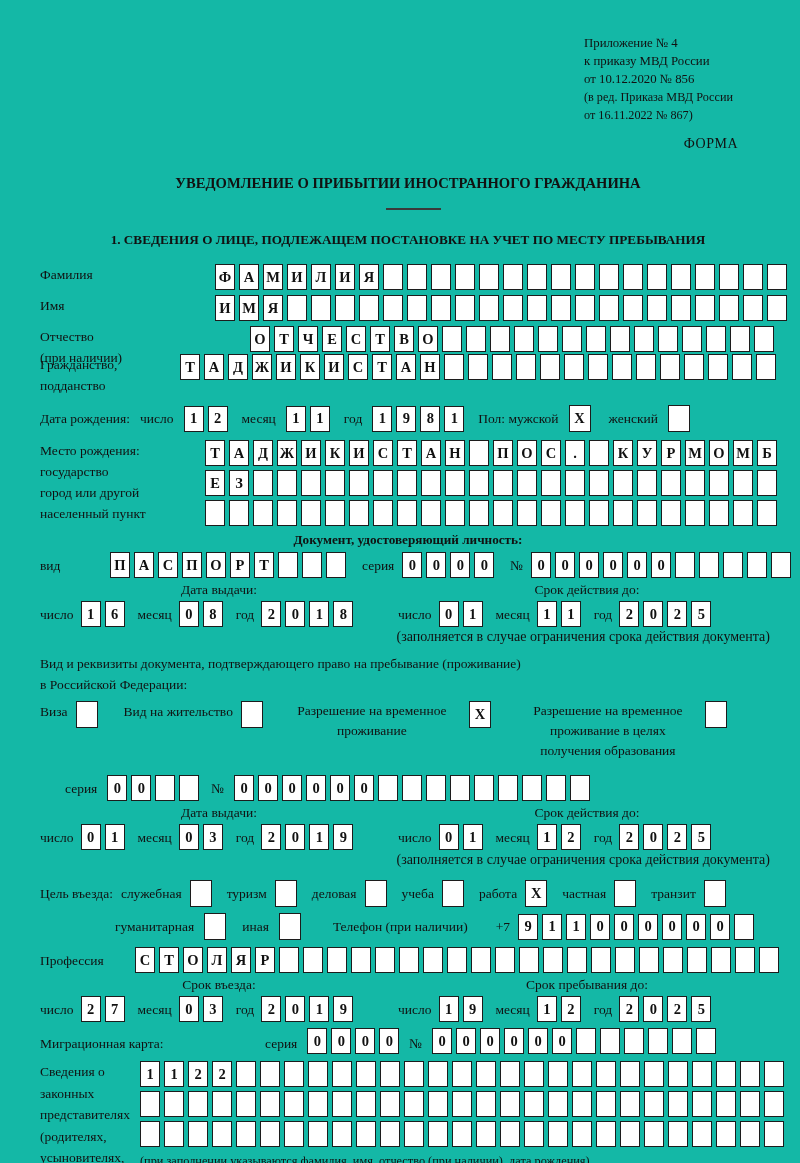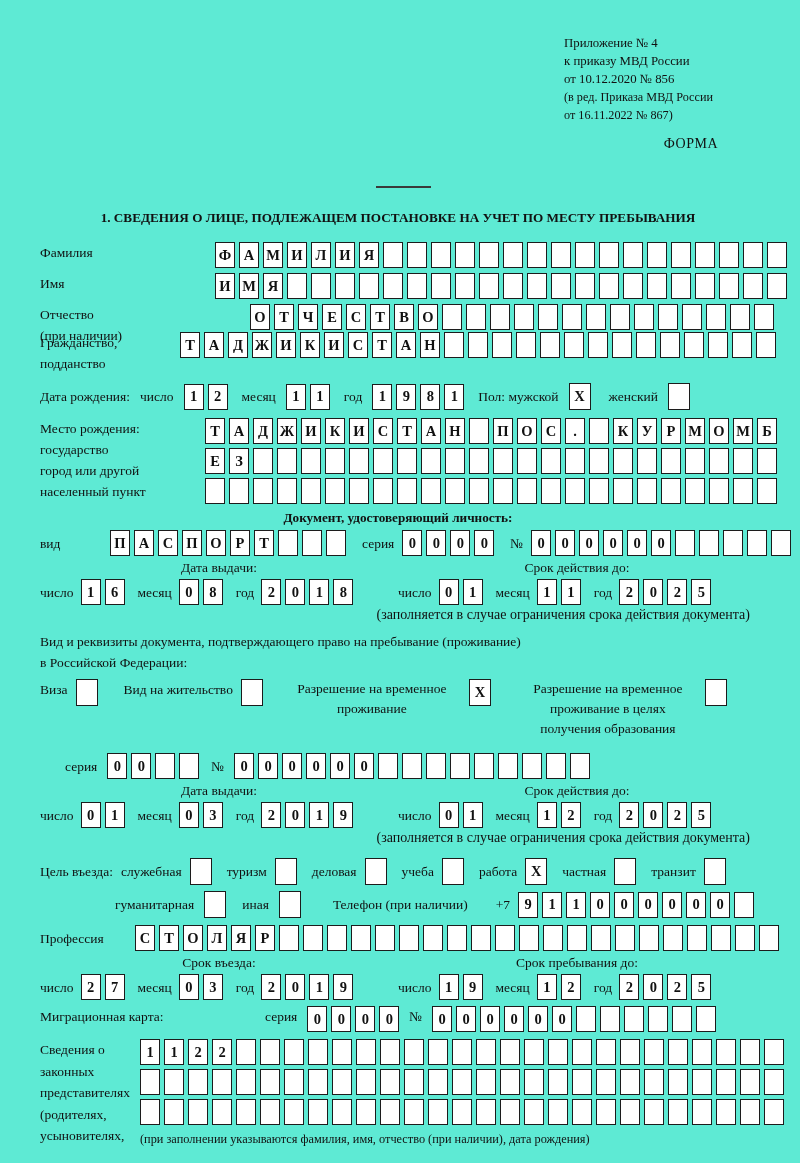--- a/index.html
+++ b/index.html
@@ -1,18 +1,18 @@
 <!DOCTYPE html>
 <html><head>
 <meta charset="utf-8">
 <style>
   *{box-sizing:border-box;margin:0;padding:0}
   html,body{background:#ffffff}
   body{width:800px;height:1163px;font-family:"Liberation Serif","DejaVu Serif",serif;color:#111}
-  .page{position:relative;width:800px;height:1163px;padding:34px 44px 10px 40px;overflow:hidden;background:#5eead4}
+  .page{position:relative;width:800px;height:1163px;padding:34px 24px 10px 40px;overflow:hidden;background:#14b8a6}
 
   .hdr-note{margin-left:auto;width:192px;font-size:12.8px;line-height:18px}
   .hdr-note .small{font-size:12.2px}
   .forma{text-align:right;margin:12px 38px 0 0;font-weight:normal;font-size:14px;letter-spacing:.5px}
 
   .title{margin-top:20px;text-align:center;font-weight:bold;font-size:14.6px;line-height:22px}
   .title-underline{display:inline-block;width:55px;border-bottom:2.5px solid #3a3a3a;height:.8em;margin-left:10px}
 
   .sec-heading{margin-top:16px;font-weight:bold;font-size:13.2px;text-align:center;white-space:nowrap}
 
@@ -70,21 +70,21 @@
   .r-purpose .chk{margin-right:11px}
   .r-purpose2{margin-top:6px;align-items:center;margin-left:75px}
   .r-purpose2 .chk{margin-right:12px}
   .r-purpose2 .lbl{margin-right:10px}
   .phone-lbl{margin-left:16px}
   .phone-prefix{margin-left:18px;margin-right:8px;font-size:13.5px}
 
   .r-prof{margin-top:7px;align-items:center}
   .r-prof .lbl{flex:0 0 95px}
 
-  .r-migr{margin-top:6px;align-items:flex-start}
+  .r-migr{margin-top:6px;align-items:flex-end}
   .r-migr .first{flex:0 0 215px}
   .r-migr .lbl{margin-right:10px}
 
   .r-reps{margin-top:7px}
   .r-reps .lblcol{flex:0 0 100px}
   .r-reps .lblcol .lbl{line-height:21.5px}
   .reps-note{font-size:12.3px;text-align:center;margin-top:5px;width:648px}
 </style>
 </head>
 <body>
@@ -95,20 +95,21 @@
     <div>Приложение № 4</div>
     <div>к приказу МВД России</div>
     <div>от 10.12.2020 № 856</div>
     <div class="small">(в ред. Приказа МВД России</div>
     <div class="small">от 16.11.2022 № 867)</div>
   </div>
 
   <div class="forma">ФОРМА</div>
 
   <div class="title">
+    <div>УВЕДОМЛЕНИЕ О ПРИБЫТИИ ИНОСТРАННОГО ГРАЖДАНИНА</div>
     <div>
       <span class="title-underline"></span>
     </div>
   </div>
 
   <div class="sec-heading">1. СВЕДЕНИЯ О ЛИЦЕ, ПОДЛЕЖАЩЕМ ПОСТАНОВКЕ НА УЧЕТ ПО МЕСТУ ПРЕБЫВАНИЯ</div>
 
   <div class="row r-surname">
     <span class="lbl">Фамилия</span>
     <span class="cells">

